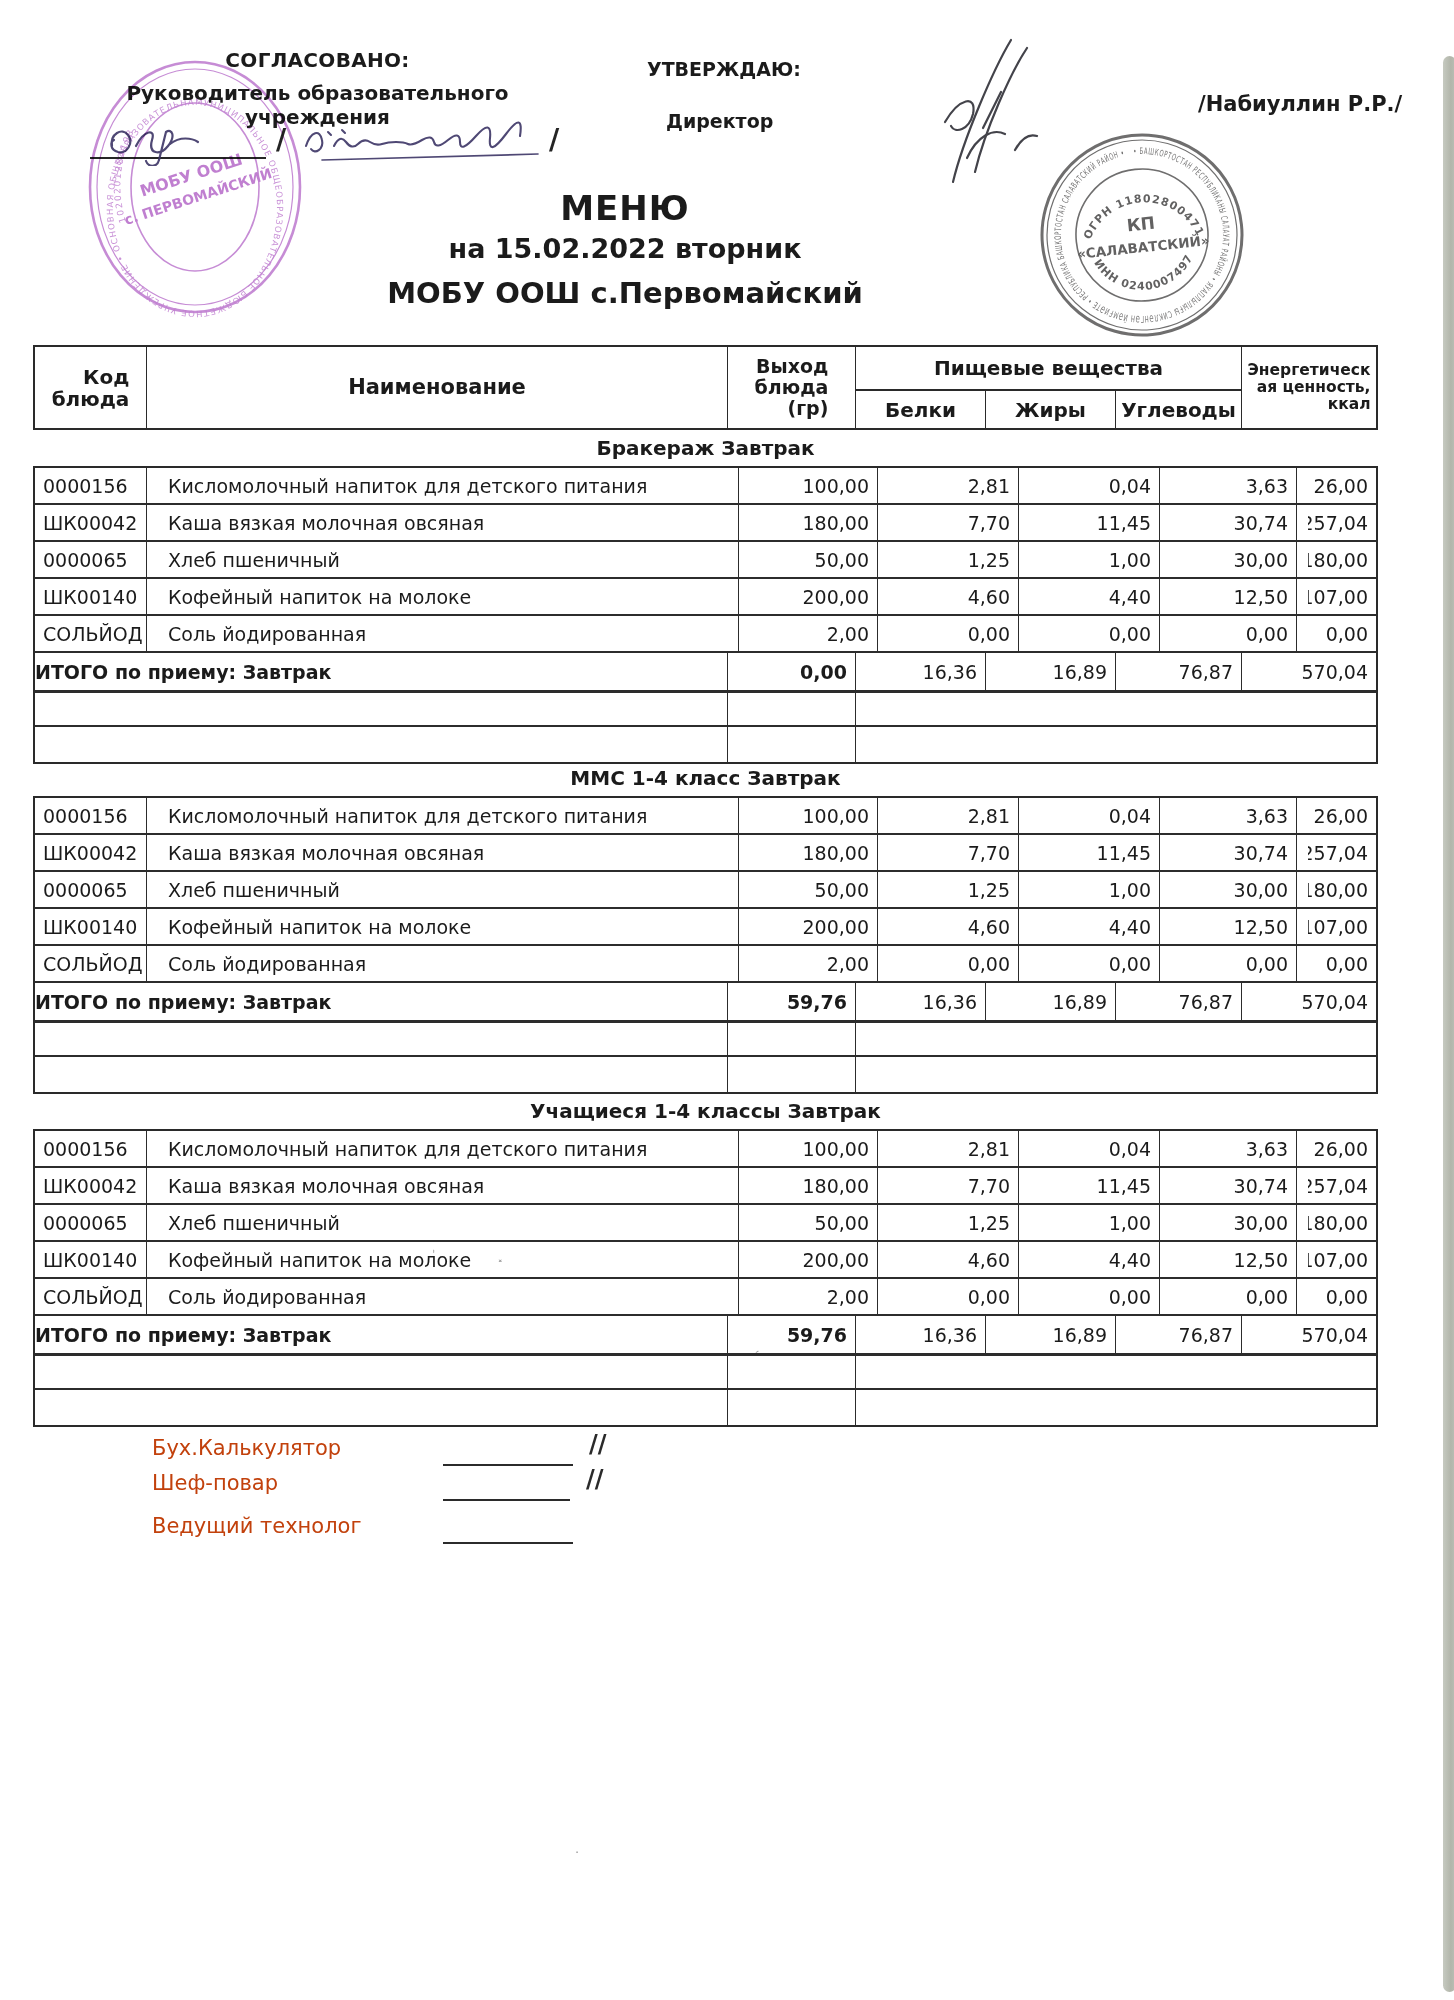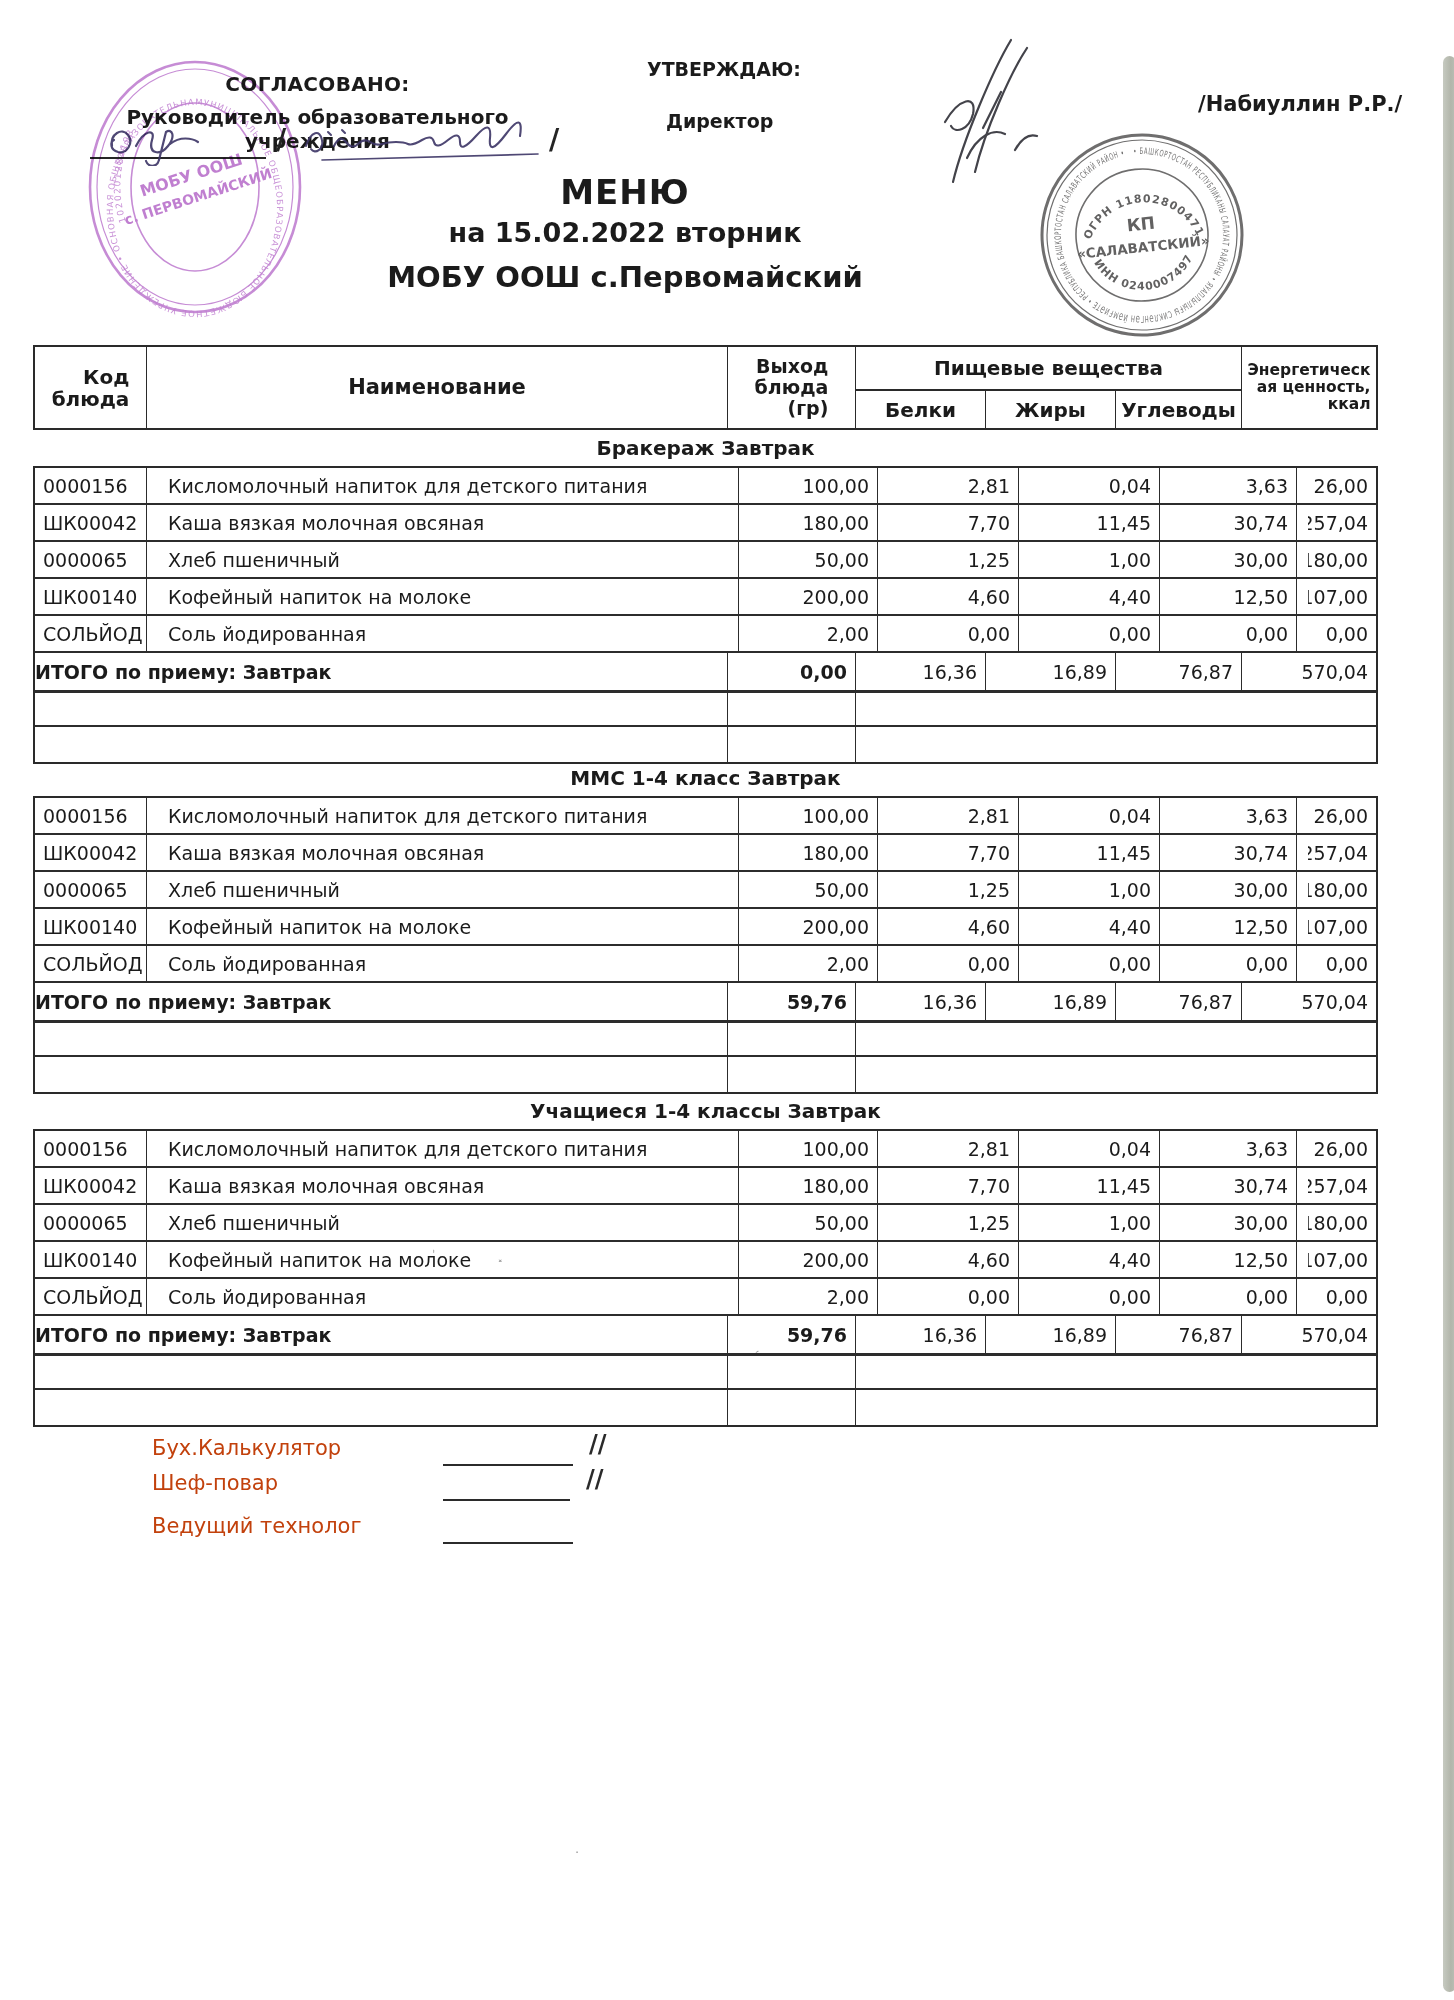--- a/index.html
+++ b/index.html
@@ -6,27 +6,27 @@
   .page{
     position:relative;width:1454px;height:2000px;background:#ffffff;
     font-family:"DejaVu Sans","Liberation Sans",sans-serif;color:#1b1b1b;
     overflow:hidden;margin:0 auto;
   }
   .abs{position:absolute;}
   .pre{white-space:pre-line;}
 
   
   .agreed-block{left:65px;top:48px;width:505px;text-align:center;}
-  .agreed-label{font-size:20px;font-weight:bold;letter-spacing:.3px;margin-top:24px;}
+  .agreed-label{font-size:20px;font-weight:bold;letter-spacing:.3px;}
   .agreed-role{font-size:20px;font-weight:bold;margin-top:9px;}
   .approve-label{left:647px;top:58px;font-size:19px;font-weight:bold;}
   .approve-role{left:666px;top:110px;font-size:19px;font-weight:bold;}
   .approver-name{left:1198px;top:92px;font-size:21px;font-weight:bold;}
 
-  .title-block{left:320px;top:172px;width:610px;text-align:center;}
+  .title-block{left:320px;top:188px;width:610px;text-align:center;}
   .title-1{font-size:34px;font-weight:bold;letter-spacing:1px;}
   .title-2{font-size:27px;font-weight:bold;margin-top:5px;}
   .title-3{font-size:29px;font-weight:bold;margin-top:12px;}
 
   
   .sig-line{border-bottom:2.5px solid #262626;height:0;}
   .sig-slash{font-size:28px;font-weight:bold;color:#242424;}
 
   
   .stamp{mix-blend-mode:multiply;opacity:.82;}

